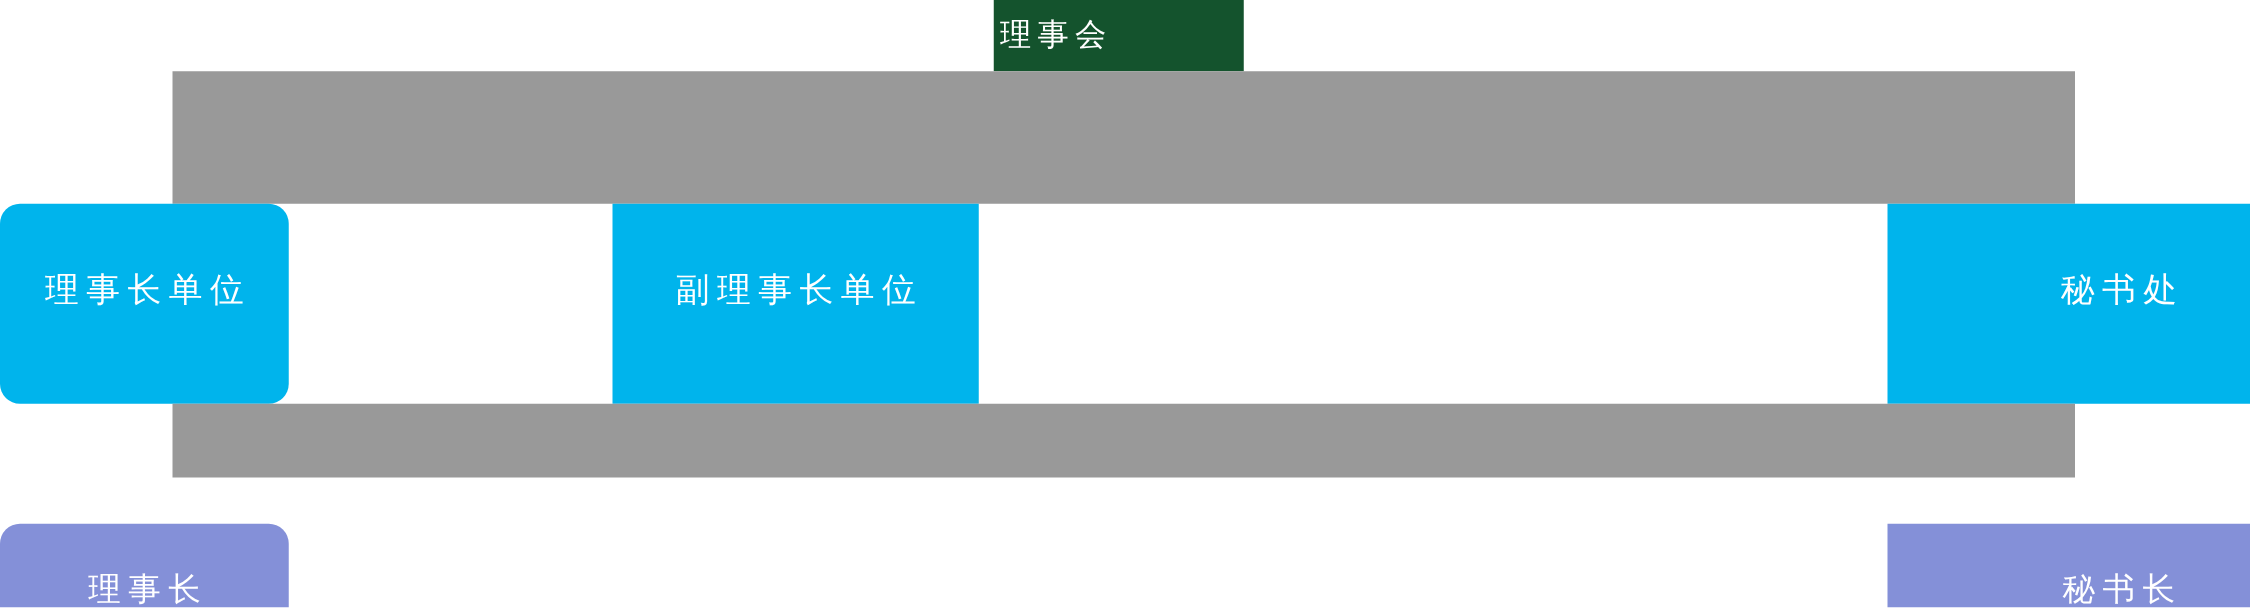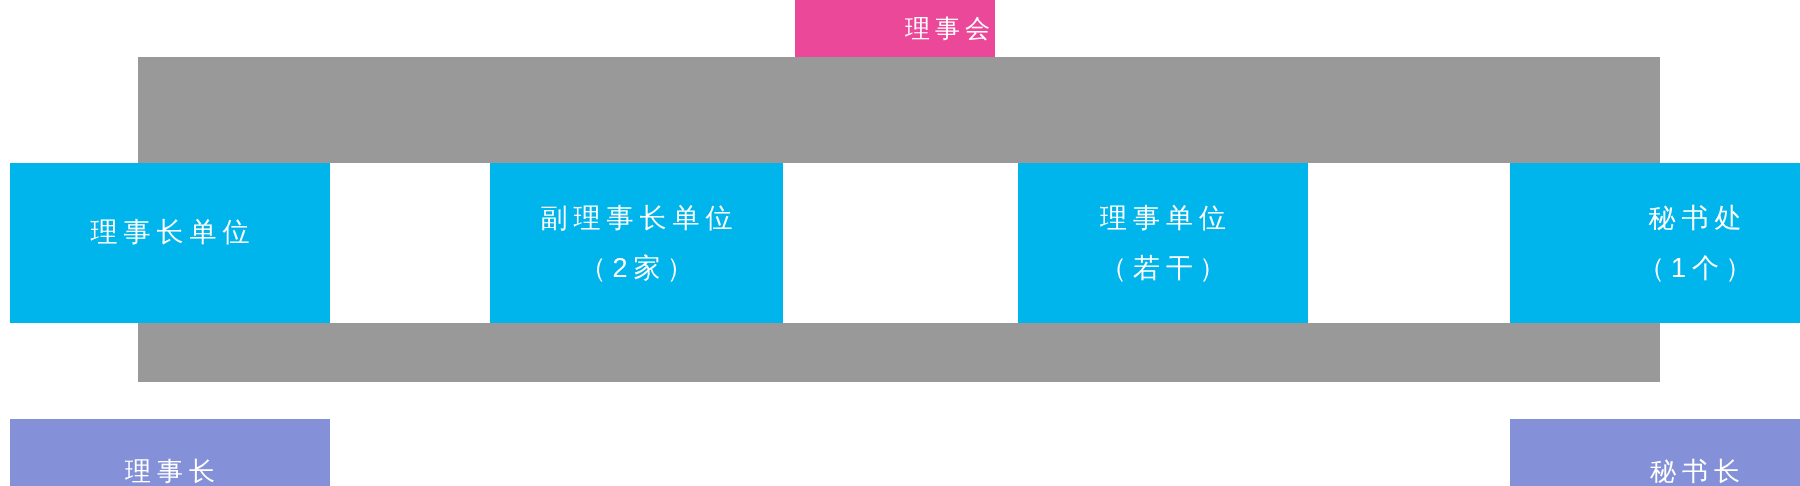--- a/index.html
+++ b/index.html
@@ -18,24 +18,24 @@
     overflow: hidden;
   }
 
   
   .top-node {
     position: absolute;
     left: 795px;
     top: 0px;
     width: 200px;
     height: 57px;
-    background: #ec4899;
+    background: #14532d;
     display: flex;
     align-items: center;
-    justify-content: flex-end;
+    justify-content: flex-start;
   }
   .top-node .node-text {
     color: #ffffff;
     font-size: 25px;
     letter-spacing: 5px;
     text-indent: 5px;
     line-height: 1.1;
     white-space: nowrap;
   }
 
@@ -98,21 +98,21 @@
   }
   .role-box .node-text {
     color: #ffffff;
     font-size: 26px;
     letter-spacing: 6px;
     text-indent: 6px;
     white-space: nowrap;
   }
 
   
-  .col-0 { left: 10px;    width: 320px; }
+  .col-0 { left: 0px;    width: 231px; border-radius: 16px; }
   .col-1 { left: 490px;  width: 293px; text-align: center; }
   .col-2 { left: 1018px; width: 290px; }
   .col-3 { left: 1510px; width: 290px; padding-left: 40px; }
 </style>
 </head>
 <body>
 
 <div id="org-chart">
 
   <div class="top-node">
@@ -122,31 +122,25 @@
   <div class="connector-bar bar-upper"></div>
 
   <div class="unit-row">
 
     <div class="unit-box col-0">
       <span class="node-title">理事长单位</span>
     </div>
 
     <div class="unit-box col-1">
       <span class="node-title">副理事长单位</span>
-      <span class="node-count">（2家）</span>
     </div>
 
-    <div class="unit-box col-2">
-      <span class="node-title">理事单位</span>
-      <span class="node-count">（若干）</span>
-    </div>
 
     <div class="unit-box col-3">
       <span class="node-title">秘书处</span>
-      <span class="node-count">（1个）</span>
     </div>
 
   </div>
 
   <div class="connector-bar bar-lower"></div>
 
   <div class="role-row">
 
     <div class="role-box col-0">
       <span class="node-text">理事长</span>

